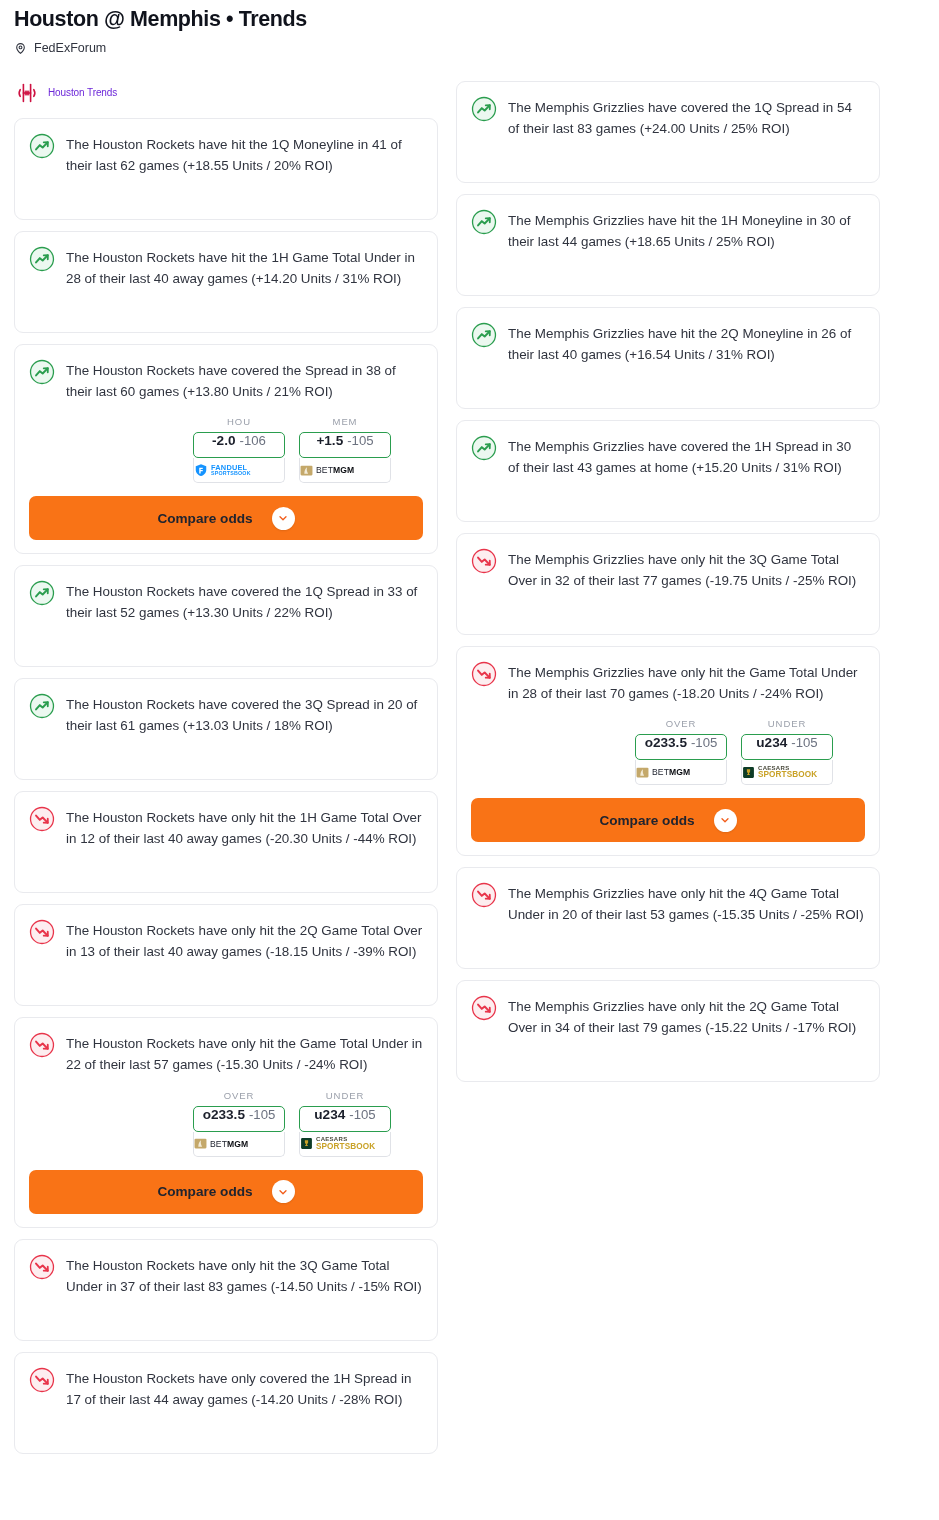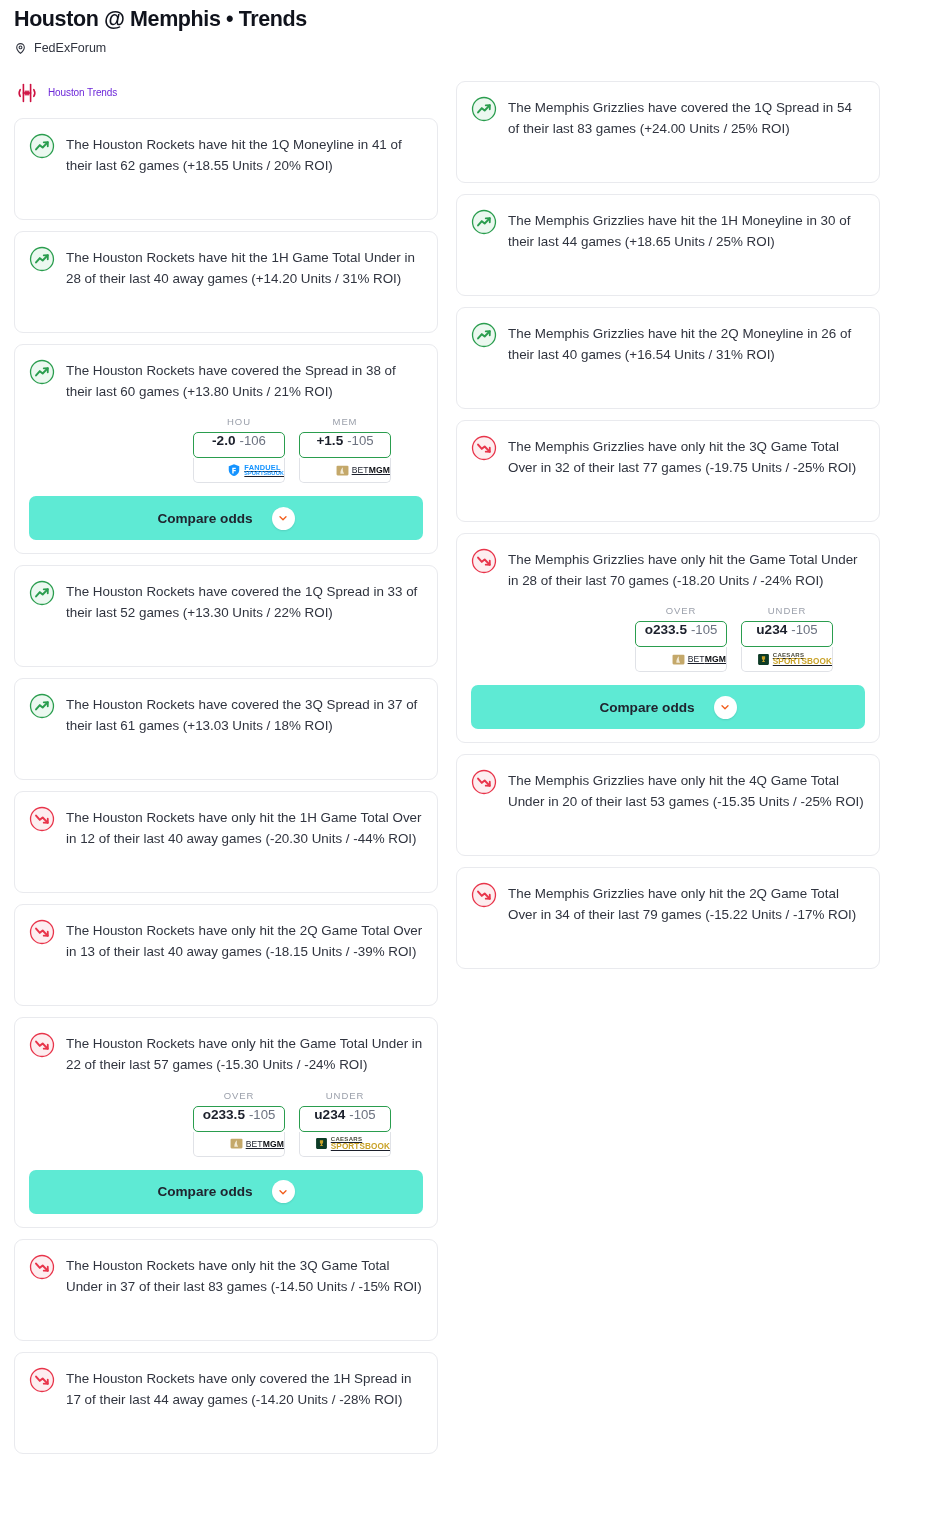--- a/index.html
+++ b/index.html
@@ -101,30 +101,29 @@
   }
   .odds-line { font-size: 13.6px; font-weight: 700; color: #1b1f2b; }
   .odds-price { font-size: 13.2px; color: #6c7280; }
   .book-chip {
     border: 1px solid #e0e2e7;
     border-top: none;
     border-radius: 0 0 5px 5px;
     height: 25px;
     display: flex;
     align-items: center;
-    justify-content: flex-end;
+    justify-content: flex-start;
     background: #fff;
-    text-decoration: underline;
   }
   .book-logo { height: 15px; display: block; }
 
   
   .compare-bar {
     margin: 13px 0 13px 0;
-    background: #5eead4;
+    background: #f97316;
     border-radius: 7px;
     height: 44px;
     display: flex;
     align-items: center;
     justify-content: center;
     gap: 19px;
     cursor: pointer;
   }
   .compare-label { font-size: 13.6px; font-weight: 600; color: #20242f; }
   .chev-circle {
@@ -251,21 +250,21 @@
           <div class="trend-text">The Houston Rockets have covered the 1Q Spread in 33 of their last 52 games (+13.30 Units / 22% ROI)</div>
         </div>
       </div>
       <div class="trend-card">
         <div class="trend-body">
           <span class="trend-icon"><svg class="trend-icon-svg" viewBox="0 0 24 24" width="26" height="26">
               <circle cx="12" cy="12" r="10.6" fill="#ecf8f0" stroke="#2a9d4e" stroke-width="1.2"></circle>
               <path d="M6.5 15.2 L10 11.2 L12.6 13.4 L17.2 8.6" fill="none" stroke="#2a9d4e" stroke-width="1.8" stroke-linecap="round" stroke-linejoin="round"></path>
               <path d="M13.6 8.6 L17.4 8.5 L17.3 12.2" fill="none" stroke="#2a9d4e" stroke-width="1.7" stroke-linecap="round" stroke-linejoin="round"></path>
             </svg></span>
-          <div class="trend-text">The Houston Rockets have covered the 3Q Spread in 37 of their last 61 games (+13.03 Units / 18% ROI)</div>
+          <div class="trend-text">The Houston Rockets have covered the 3Q Spread in 20 of their last 61 games (+13.03 Units / 18% ROI)</div>
         </div>
       </div>
       <div class="trend-card">
         <div class="trend-body">
           <span class="trend-icon"><svg class="trend-icon-svg" viewBox="0 0 24 24" width="26" height="26">
               <circle cx="12" cy="12" r="10.6" fill="#fdeef0" stroke="#e8344a" stroke-width="1.2"></circle>
               <path d="M6.5 8.8 L10 12.8 L12.6 10.6 L17.2 15.4" fill="none" stroke="#e8344a" stroke-width="1.8" stroke-linecap="round" stroke-linejoin="round"></path>
               <path d="M13.6 15.4 L17.4 15.5 L17.3 11.8" fill="none" stroke="#e8344a" stroke-width="1.7" stroke-linecap="round" stroke-linejoin="round"></path>
             </svg></span>
           <div class="trend-text">The Houston Rockets have only hit the 1H Game Total Over in 12 of their last 40 away games (-20.30 Units / -44% ROI)</div>
@@ -384,20 +383,30 @@
               <circle cx="12" cy="12" r="10.6" fill="#ecf8f0" stroke="#2a9d4e" stroke-width="1.2"></circle>
               <path d="M6.5 15.2 L10 11.2 L12.6 13.4 L17.2 8.6" fill="none" stroke="#2a9d4e" stroke-width="1.8" stroke-linecap="round" stroke-linejoin="round"></path>
               <path d="M13.6 8.6 L17.4 8.5 L17.3 12.2" fill="none" stroke="#2a9d4e" stroke-width="1.7" stroke-linecap="round" stroke-linejoin="round"></path>
             </svg></span>
           <div class="trend-text">The Memphis Grizzlies have hit the 2Q Moneyline in 26 of their last 40 games (+16.54 Units / 31% ROI)</div>
         </div>
       </div>
       <div class="trend-card">
         <div class="trend-body">
           <span class="trend-icon"><svg class="trend-icon-svg" viewBox="0 0 24 24" width="26" height="26">
+              <circle cx="12" cy="12" r="10.6" fill="#ecf8f0" stroke="#2a9d4e" stroke-width="1.2"></circle>
+              <path d="M6.5 15.2 L10 11.2 L12.6 13.4 L17.2 8.6" fill="none" stroke="#2a9d4e" stroke-width="1.8" stroke-linecap="round" stroke-linejoin="round"></path>
+              <path d="M13.6 8.6 L17.4 8.5 L17.3 12.2" fill="none" stroke="#2a9d4e" stroke-width="1.7" stroke-linecap="round" stroke-linejoin="round"></path>
+            </svg></span>
+          <div class="trend-text">The Memphis Grizzlies have covered the 1H Spread in 30 of their last 43 games at home (+15.20 Units / 31% ROI)</div>
+        </div>
+      </div>
+      <div class="trend-card">
+        <div class="trend-body">
+          <span class="trend-icon"><svg class="trend-icon-svg" viewBox="0 0 24 24" width="26" height="26">
               <circle cx="12" cy="12" r="10.6" fill="#fdeef0" stroke="#e8344a" stroke-width="1.2"></circle>
               <path d="M6.5 8.8 L10 12.8 L12.6 10.6 L17.2 15.4" fill="none" stroke="#e8344a" stroke-width="1.8" stroke-linecap="round" stroke-linejoin="round"></path>
               <path d="M13.6 15.4 L17.4 15.5 L17.3 11.8" fill="none" stroke="#e8344a" stroke-width="1.7" stroke-linecap="round" stroke-linejoin="round"></path>
             </svg></span>
           <div class="trend-text">The Memphis Grizzlies have only hit the 3Q Game Total Over in 32 of their last 77 games (-19.75 Units / -25% ROI)</div>
         </div>
       </div>
       <div class="trend-card has-odds">
         <div class="trend-body">
           <span class="trend-icon"><svg class="trend-icon-svg" viewBox="0 0 24 24" width="26" height="26">

